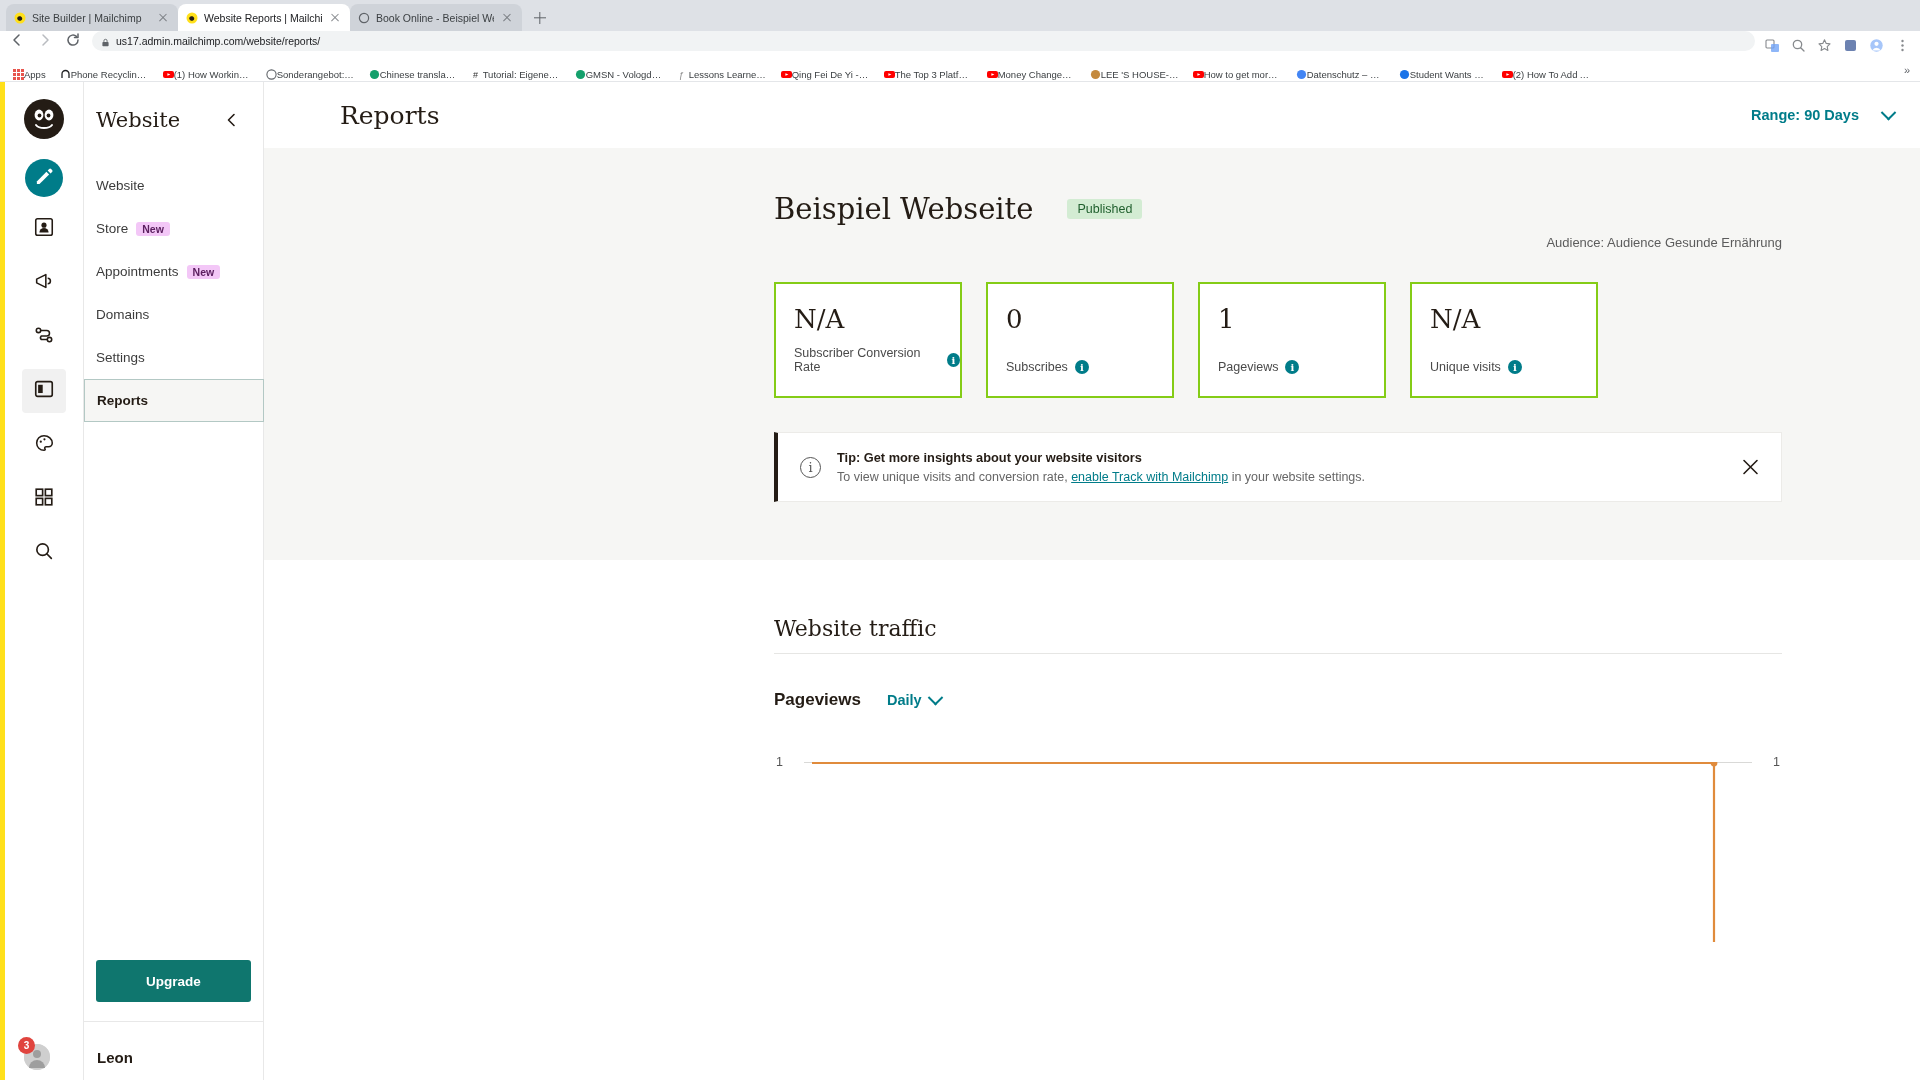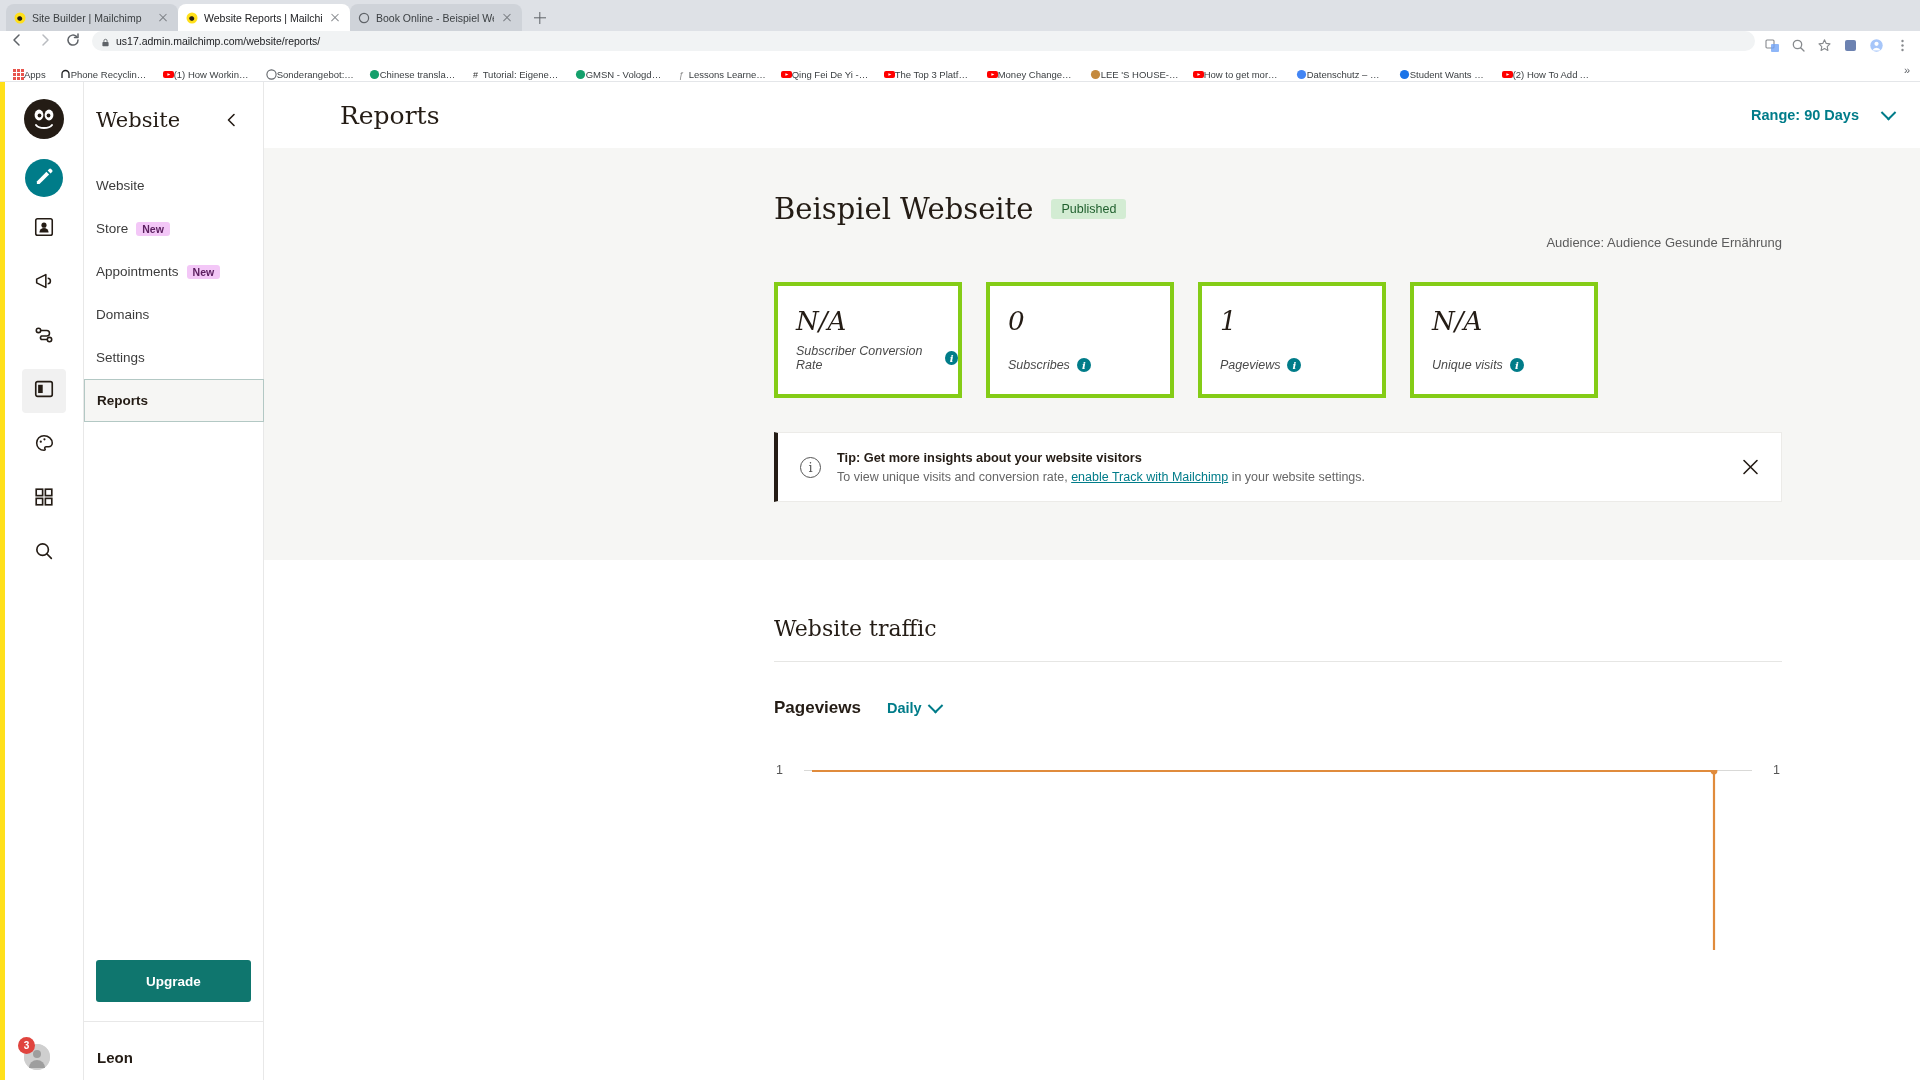--- a/index.html
+++ b/index.html
@@ -115,28 +115,28 @@
   .page-title { font-family: "DejaVu Serif", "Liberation Serif", serif; font-size: 25px; color: #241c15; }
   .range-sel { display: flex; align-items: center; gap: 24px; color: #007c89; font-size: 14.5px; font-weight: 600; }
   .chev { width: 11px; height: 11px; border-right: 2px solid currentColor; border-bottom: 2px solid currentColor; transform: rotate(45deg) translate(-2px,-2px); }
 
   .grey-panel { background: #f6f6f4; padding: 44px 0 58px 0; }
   .content-w { width: 1008px; margin-left: 510px; }
 
   .site-title-row { display: flex; align-items: center; gap: 18px; }
   .site-title { font-family: "DejaVu Serif", "Liberation Serif", serif; font-size: 29px; color: #241c15; }
   .badge-published {
-    background: #d3ecd3; color: #1f5f2d; font-size: 12.5px; padding: 3px 10px; border-radius: 3px;
+    background: #d3ecd3; color: #1f5f2d; font-size: 12.5px; padding: 3px 10px; border-radius: 3px; margin-left: 16px;
   }
   .audience-line { margin-top: 9px; font-size: 13px; color: #5c5c5c; text-align: right; }
 
   .cards { display: flex; gap: 24px; margin-top: 32px; }
   .card {
-    width: 188px; height: 116px; background: #ffffff; border: 4px solid #84cc16;
-    padding: 20px 16px 0 18px; position: relative; font-style: italic;
+    width: 188px; height: 116px; background: #ffffff; border: 2px solid #84cc16;
+    padding: 20px 16px 0 18px; position: relative;
   }
   .card-value { font-family: "DejaVu Serif", "Liberation Serif", serif; font-size: 26px; color: #241c15; }
   .card-label-row { position: absolute; left: 18px; bottom: 22px; display: flex; align-items: center; gap: 7px; }
   .card-label { font-size: 12.5px; color: #4a4a4a; }
   .info-dot {
     width: 14px; height: 14px; border-radius: 50%; background: #007c89; color: #fff;
     font-size: 10px; font-weight: bold; display: flex; align-items: center; justify-content: center;
     font-family: "DejaVu Serif", "Liberation Serif", serif;
   }
 
@@ -150,21 +150,21 @@
     font-family: "DejaVu Serif", "Liberation Serif", serif; flex: 0 0 21px;
   }
   .tip-h { font-size: 12.8px; font-weight: bold; color: #241c15; }
   .tip-b { font-size: 12.5px; color: #666; margin-top: 5px; }
   .tip-b a { color: #007c89; }
   .tip-x { position: absolute; right: 22px; top: 50%; transform: translateY(-50%); width: 17px; height: 17px; }
 
   .traffic { padding: 56px 0 0 0; }
   .traffic-h {
     font-family: "DejaVu Serif", "Liberation Serif", serif; font-size: 22px; color: #241c15;
-    padding-bottom: 20px; border-bottom: 1px solid #e6e6e4; width: 1008px;
+    padding-bottom: 12px; border-bottom: 1px solid #e6e6e4; width: 1008px;
   }
   .pv-row { display: flex; align-items: center; gap: 26px; margin-top: 36px; }
   .pv-title { font-size: 17px; font-weight: bold; color: #241c15; }
   .pv-daily { display: flex; align-items: center; gap: 8px; color: #007c89; font-size: 14.5px; font-weight: bold; }
   .pv-sub { margin-top: 13px; font-size: 12.5px; color: #6b6b6b; }
 
   .chart { position: relative; width: 1008px; height: 180px; margin-top: 52px; }
   .chart-axislabel { position: absolute; font-size: 12.5px; color: #555; top: -7px; }
   .chart-line { position: absolute; left: 30px; right: 30px; top: 0px; height: 1px; background: #d9d9d7; }
   .series { position: absolute; left: 0; top: 0; width: 1008px; height: 180px; }

